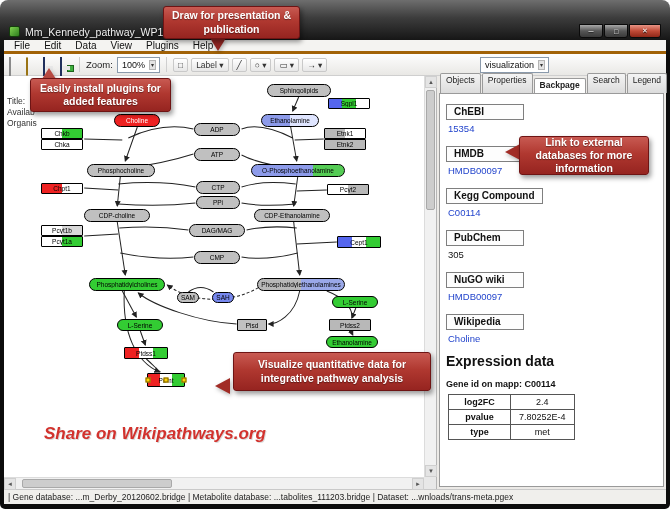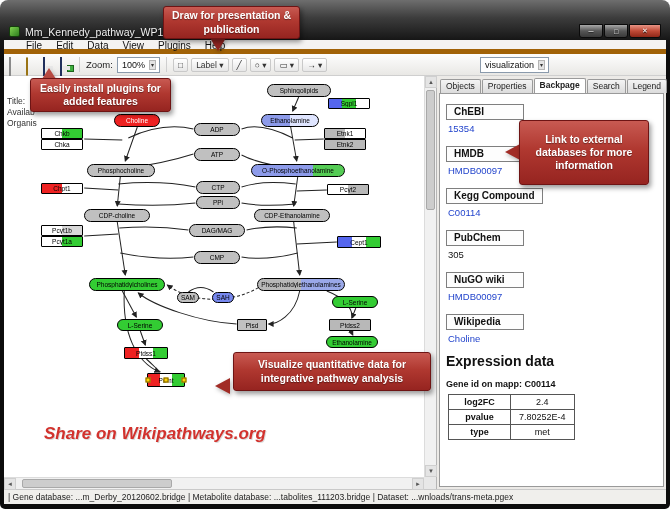--- a/index.html
+++ b/index.html
@@ -10,21 +10,21 @@
     background:linear-gradient(180deg,#6e6e6e 0,#3c3c3c 18px,#161616 40px,#0c0c0c 60px,#0c0c0c 100%);}
   .titlebar{position:absolute;left:9px;top:24px;right:120px;height:15px;display:flex;align-items:center;gap:5px;}
   .app-icon{width:11px;height:11px;border-radius:2px;background:linear-gradient(135deg,#7fd34f,#2e7d1e);border:1px solid #143d0c;flex:0 0 auto;}
   .title-text{font-size:10.5px;color:#efefef;text-shadow:0 1px 2px #000;white-space:nowrap;overflow:hidden;text-overflow:ellipsis;}
   .winbtns{position:absolute;right:9px;top:24px;display:flex;gap:1px;}
   .winbtn{height:14px;width:24px;display:flex;align-items:center;justify-content:center;font-size:7px;color:#fff;
     border:1px solid #0a0a0a;border-radius:0 0 3px 3px;background:linear-gradient(#a8a8a8,#565656 50%,#3a3a3a);text-shadow:0 1px 1px #000;}
   .winbtn.close{width:32px;background:linear-gradient(#e79384,#c04a36 50%,#8f2718);}
   .app{position:absolute;left:4px;right:4px;top:40px;bottom:5px;background:#f0f0f0;display:flex;flex-direction:column;}
   
-  .menubar{height:14px;background:#f4f3f1;border-bottom:5px solid #a16207;display:flex;align-items:flex-start;padding-left:15px;flex:0 0 auto;}
+  .menubar{height:14px;background:#f4f3f1;border-bottom:3px solid #a16207;display:flex;align-items:flex-start;padding-left:3px;flex:0 0 auto;}
   .menu-item{font-size:10px;color:#111;padding:0 7px;}
   .toolbar{height:22px;background:linear-gradient(#fdfdfd,#e9e8e5);border-bottom:1px solid #cfcfcf;display:flex;align-items:center;padding:0 5px;gap:4px;flex:0 0 auto;}
   .tb-sep{width:1px;height:15px;background:#cfcfcf;margin:0 2px;}
   .mini-icon{width:13px;height:13px;position:relative;flex:0 0 auto;}
   .icon-page{width:10px;height:12px;margin:0 auto;background:#fff;border:1px solid #8a8a8a;}
   .icon-folder{width:12px;height:9px;margin:2px auto 0;background:linear-gradient(#f6d98a,#dcae3c);border:1px solid #9a7414;border-radius:1px;}
   .icon-disk{width:11px;height:11px;margin:1px auto 0;background:linear-gradient(#7489c9,#3a4f8e);border:1px solid #202f5c;}
   .icon-disk::after{content:"";position:absolute;left:3px;bottom:1px;width:7px;height:4px;background:#e8e8e8;}
   .icon-disk.green::before{content:"";position:absolute;right:-1px;bottom:-1px;width:5px;height:5px;background:#3fae3f;border:1px solid #1c641c;}
   .zoom-label{font-size:9.5px;color:#222;}
@@ -51,21 +51,21 @@
   .sb-arrow{width:12px;height:12px;display:flex;align-items:center;justify-content:center;font-size:6px;color:#555;background:#e4e4e4;border:1px solid #cfcfcf;flex:0 0 auto;}
   .vthumb{position:absolute;left:1px;right:1px;top:14px;height:120px;background:#cdcdcd;border:1px solid #a9a9a9;border-radius:2px;}
   .hthumb{margin-left:6px;width:150px;height:9px;background:#cdcdcd;border:1px solid #a9a9a9;border-radius:2px;}
   .vscroll .sb-arrow{position:absolute;left:0;}
   .vscroll .up{top:0;}
   .vscroll .down{bottom:0;}
   .hscroll .right{margin-left:auto;}
   
   .panel{width:230px;flex:0 0 auto;background:#eceae7;border-left:1px solid #b5b5b5;display:flex;flex-direction:column;}
   .tabs{display:flex;align-items:flex-end;gap:1px;padding:3px 3px 0;height:17px;flex:0 0 auto;}
-  .tab{font-size:8.5px;color:#222;background:linear-gradient(#f4f4f4,#dcdcdc);border:1px solid #9a9a9a;border-bottom:none;border-radius:2px 2px 0 0;padding:1px 5px 2px;white-space:nowrap;}
+  .tab{font-size:8.5px;color:#222;background:linear-gradient(#f4f4f4,#dcdcdc);border:1px solid #9a9a9a;border-bottom:none;border-radius:2px 2px 0 0;padding:1px 5px 8px;white-space:nowrap;}
   .tab.active{background:#fff;font-weight:bold;padding-bottom:3px;}
   .panel-content{flex:1;background:#fff;border:1px solid #9a9a9a;margin:0 2px 2px;padding:7px 6px 4px;overflow:hidden;}
   .bp-header{display:inline-block;min-width:78px;border:1px solid #7f7f7f;background:#fdfdfd;padding:1px 7px 2px;font-weight:bold;font-size:10px;color:#111;}
   .bp-value{font-size:9.5px;color:#111;margin:3px 0 9px 2px;}
   .bp-value.link{color:#2244cc;}
   .exp-title{font-weight:bold;font-size:14px;color:#111;margin:4px 0 10px;}
   .exp-gene{font-weight:bold;font-size:9px;color:#111;margin:0 0 5px;}
   table.exp{border-collapse:collapse;margin-left:2px;}
   table.exp td{border:1px solid #555;font-size:9px;padding:2px 8px;text-align:center;color:#111;}
   table.exp td.k{font-weight:bold;min-width:62px;}
@@ -348,19 +348,19 @@
     </div>
   </div>
 
   <div class="callout" style="left:163px;top:6px;width:137px;height:33px;">Draw for presentation &amp; publication</div>
   <div class="tri tri-down" style="left:210px;top:38px;"></div>
 
   <div class="tri tri-up" style="left:42px;top:68px;"></div>
   <div class="callout" style="left:30px;top:78px;width:141px;height:34px;">Easily install plugins for added features</div>
 
   <div class="tri tri-left" style="left:505px;top:144px;"></div>
-  <div class="callout" style="left:519px;top:120px;width:130px;height:65px;">Link to external databases for more information</div>
+  <div class="callout" style="left:519px;top:136px;width:130px;height:39px;">Link to external databases for more information</div>
 
   <div class="tri tri-left" style="left:215px;top:378px;"></div>
   <div class="callout" style="left:233px;top:352px;width:198px;height:39px;">Visualize quantitative data for integrative pathway analysis</div>
 
   <div class="share-text" style="left:44px;top:424px;">Share on Wikipathways.org</div>
 </div>
 
 </body></html>

